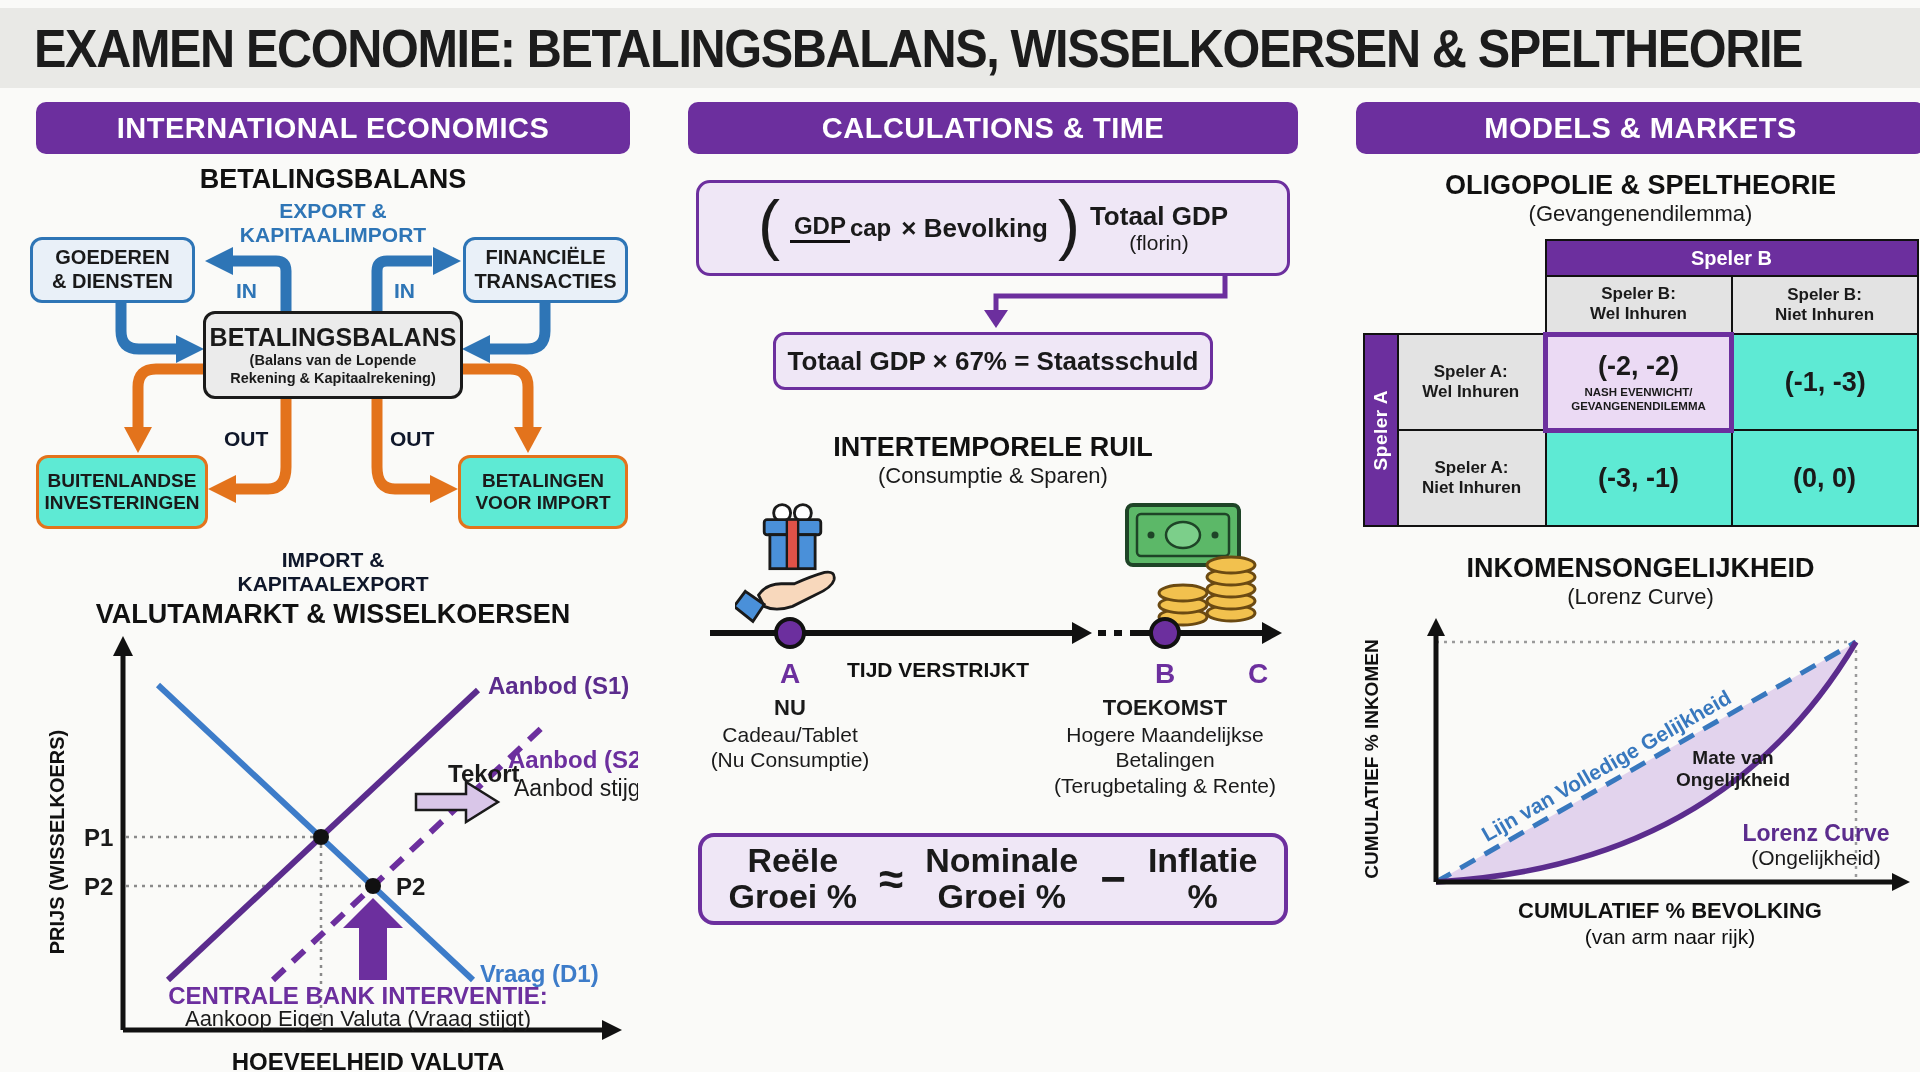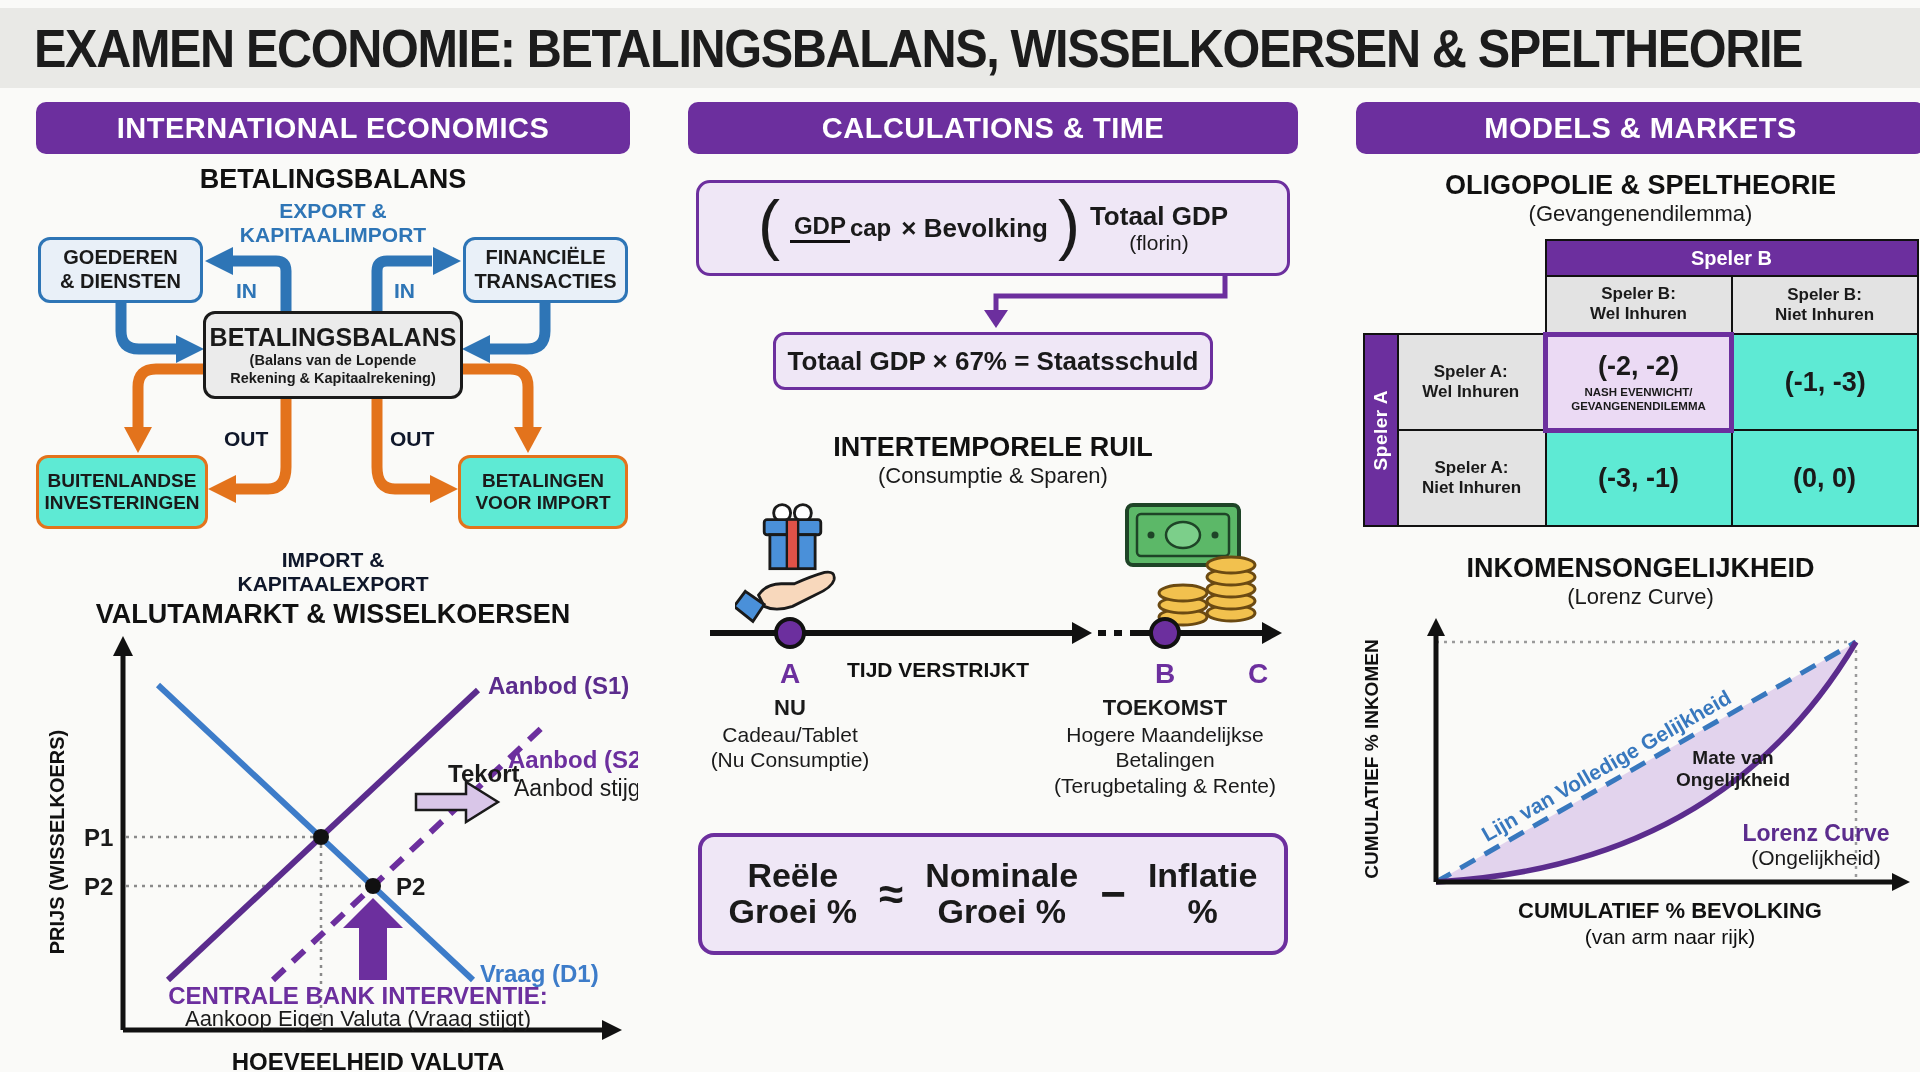--- a/index.html
+++ b/index.html
@@ -53,21 +53,21 @@
   .paren { font-size:66px; font-weight:normal; line-height:.9; margin-top:-6px; }
   .frac { display:flex; flex-direction:row; align-items:center; font-size:24px; font-weight:bold; line-height:1.1; }
   .frac .num { border-bottom:3px solid #111; padding:0 4px 1px 4px; }
   .fx { font-size:26px; font-weight:bold; }
   .stack { display:flex; flex-direction:column; align-items:center; line-height:1.1; }
   .stack .b { font-size:26px; font-weight:bold; }
   .stack .r { font-size:21px; }
   .formula2 { margin:0 auto; width:440px; height:58px; background:#efe7f6; border:3px solid #6C2F9E;
     border-radius:12px; display:flex; align-items:center; justify-content:center;
     font-size:26px; font-weight:bold; }
-  .formula3 { margin:20px 18px 0 18px; height:122px; background:#efe7f6; border:4px solid #6C2F9E;
+  .formula3 { margin:20px 18px 0 18px; height:92px; background:#efe7f6; border:4px solid #6C2F9E;
     border-radius:16px; display:flex; align-items:center; justify-content:center; gap:22px; }
   .big { font-size:34px; font-weight:bold; line-height:1.05; text-align:center; }
   .opr { font-size:44px; font-weight:bold; }
 
   .icons-row { position:relative; height:200px; margin-top:6px; }
   .captions { position:relative; height:118px; font-size:21px; line-height:1.22; }
   .cap { position:absolute; text-align:center; }
   .cap .t { font-weight:bold; font-size:22px; }
 
   
@@ -127,21 +127,21 @@
             <polygon points="208,276 180,290 208,304"></polygon>
             <polygon points="402,276 430,290 402,304"></polygon>
           </g>
         </svg>
 
         <div class="flow-label lbl-blue ml" style="left:155px; top:0; width:300px; font-size:21px;">EXPORT &amp;
 KAPITAALIMPORT</div>
         <div class="flow-label lbl-blue" style="left:208px; top:80px; font-size:21px;">IN</div>
         <div class="flow-label lbl-blue" style="left:366px; top:80px; font-size:21px;">IN</div>
 
-        <div class="fbox blue ml" style="left:10px; top:38px; width:165px; height:66px;">GOEDEREN
+        <div class="fbox blue ml" style="left:2px; top:38px; width:165px; height:66px;">GOEDEREN
 &amp; DIENSTEN</div>
         <div class="fbox blue ml" style="left:435px; top:38px; width:165px; height:66px;">FINANCIËLE
 TRANSACTIES</div>
 
         <div class="fbox gray" style="left:175px; top:112px; width:260px; height:88px;">
           <div class="central-title">BETALINGSBALANS</div>
           <div class="central-sub ml">(Balans van de Lopende
 Rekening &amp; Kapitaalrekening)</div>
         </div>
 

